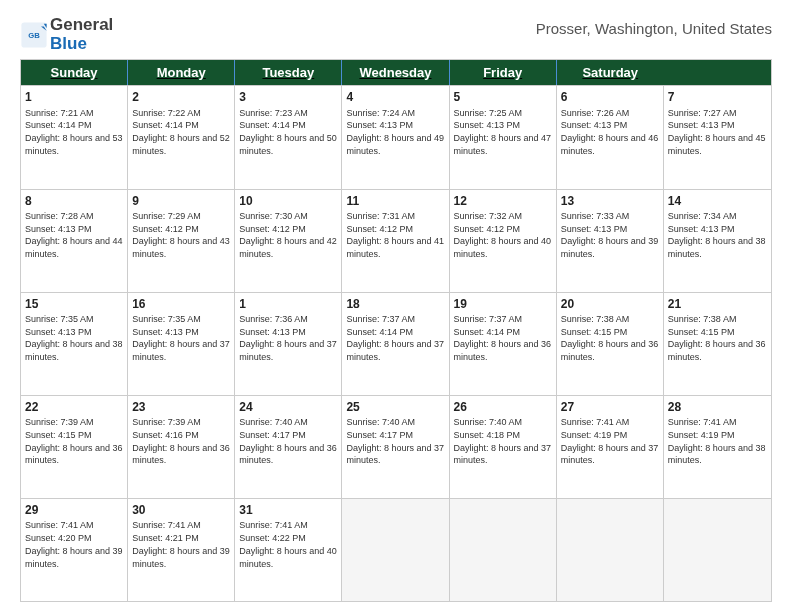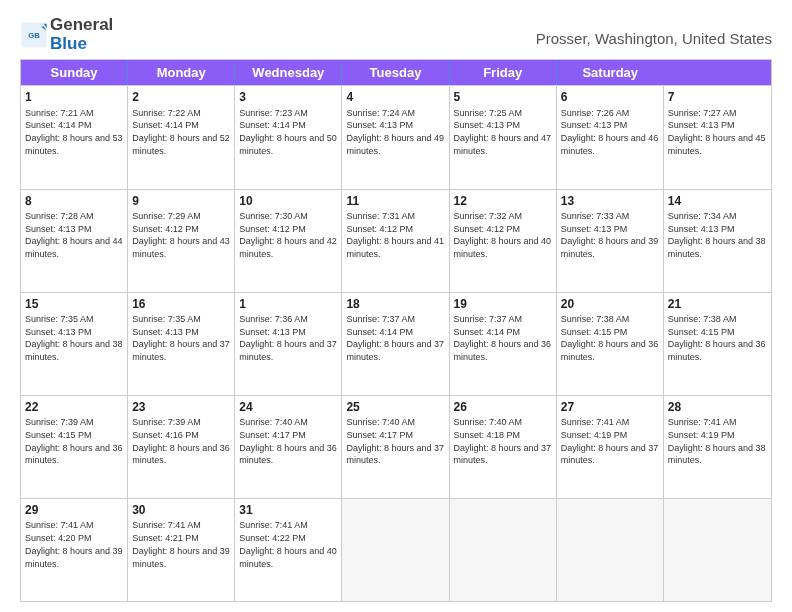--- a/index.html
+++ b/index.html
@@ -37,32 +37,33 @@
     }
     .main-title {
       font-size: 36px;
       font-weight: bold;
       color: #333;
       line-height: 1.1;
     }
     .subtitle {
       font-size: 15px;
       color: #555;
-      margin-top: 14px;
+      margin-top: 4px;
     }
     .calendar {
       flex: 1;
       display: flex;
       flex-direction: column;
       border: 1px solid #ccc;
     }
     .cal-header-row {
       display: grid;
       grid-template-columns: repeat(7, 1fr);
-      background: #8b5cf6;
+      background: #14532d;
+      text-decoration: underline;
     }
     .cal-header-cell {
       color: #fff;
       font-size: 13px;
       font-weight: bold;
       text-align: center;
       padding: 5px 2px;
       border-right: 1px solid #4a8dd5;
     }
     .cal-header-cell:last-child {
@@ -126,22 +127,22 @@
     </div>
     <div class="title-block">
       <div class="subtitle">Prosser, Washington, United States</div>
     </div>
   </div>
 
   <div class="calendar">
     <div class="cal-header-row">
     <div class="cal-header-cell">Sunday</div>
         <div class="cal-header-cell">Monday</div>
+        <div class="cal-header-cell">Tuesday</div>
         <div class="cal-header-cell">Wednesday</div>
-        <div class="cal-header-cell">Tuesday</div>
         <div class="cal-header-cell">Friday</div>
         <div class="cal-header-cell">Saturday</div>
       </div>
     <div class="cal-body">
     <div class="cal-week">
           <div class="cal-cell">
         <span class="day-num">1</span>
         <span class="cal-cell-text">Sunrise: 7:21 AM<br>Sunset: 4:14 PM<br>Daylight: 8 hours and 53 minutes.</span>
       </div>
           <div class="cal-cell">

